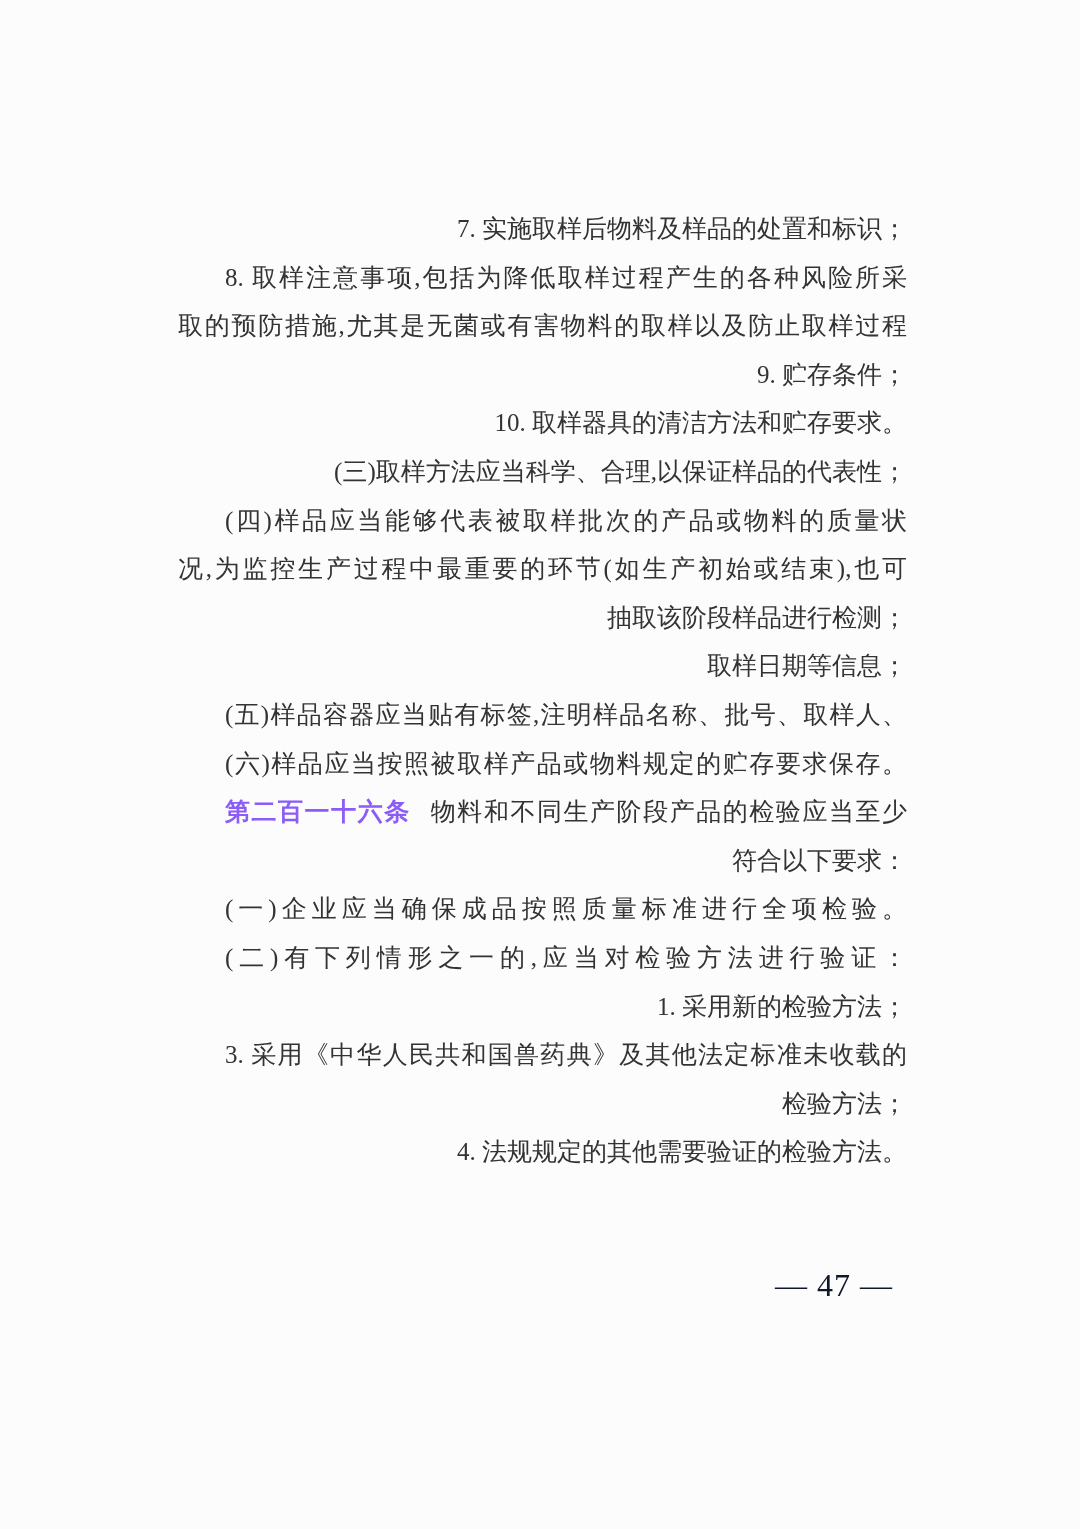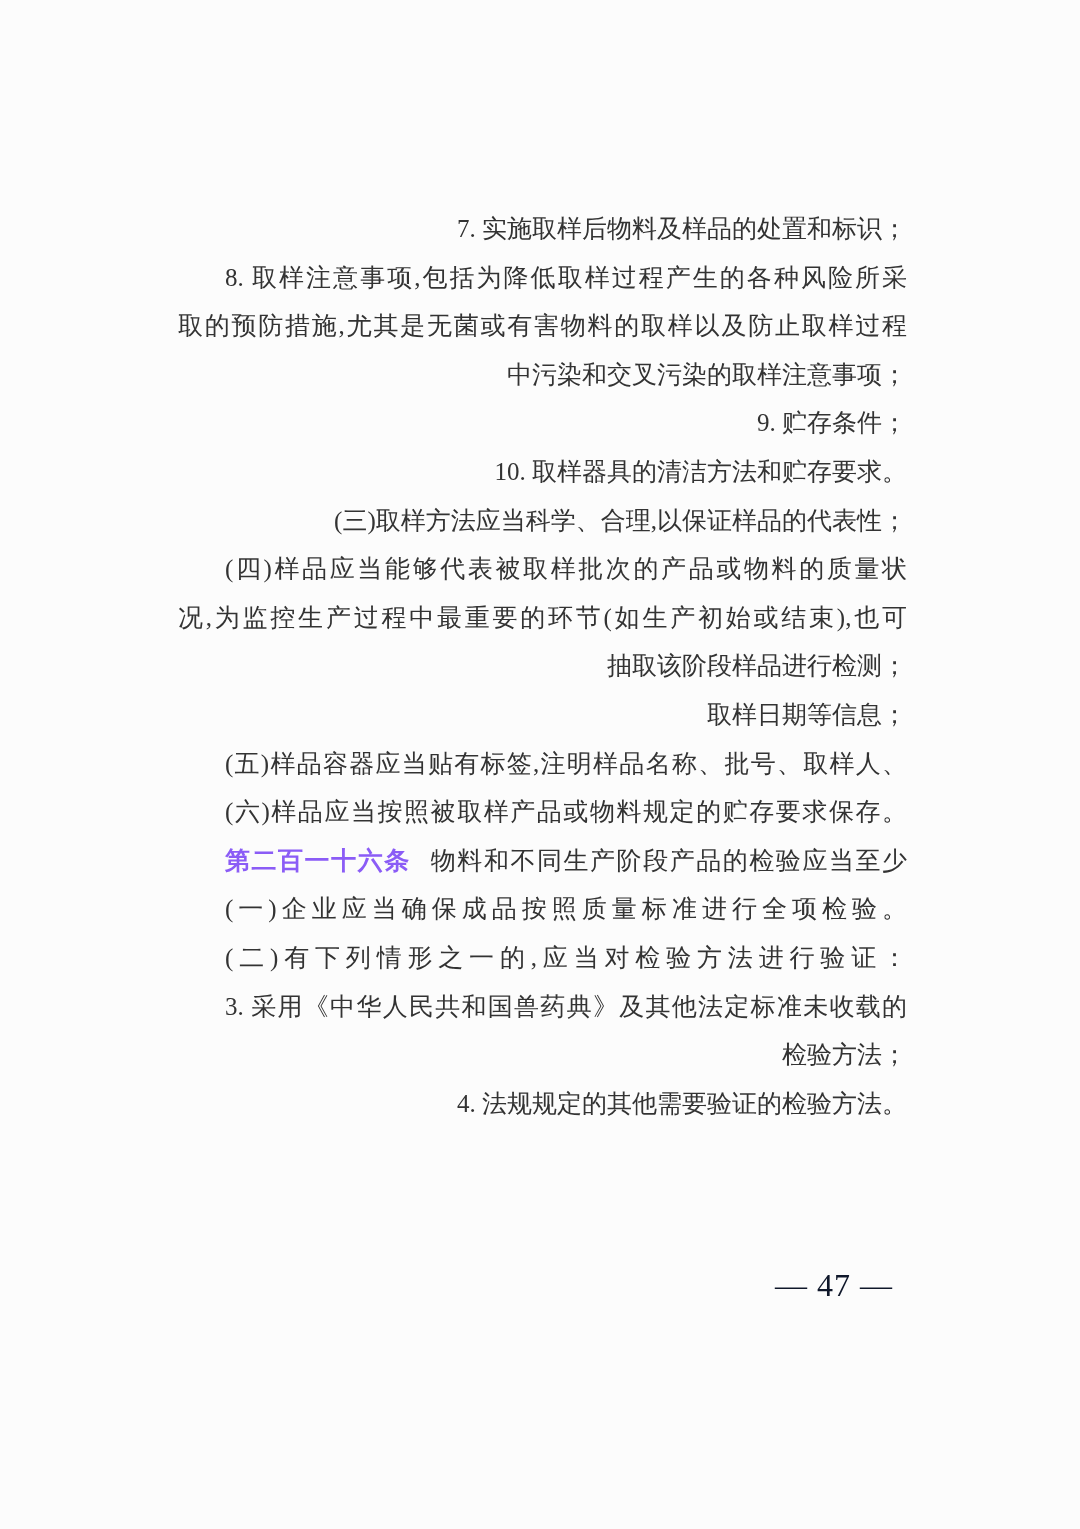--- a/index.html
+++ b/index.html
@@ -54,31 +54,32 @@
   }
 </style>
 </head>
 <body>
 
 <main class="page">
   <div class="text-block" id="text-block">
       <div class="line indent">7. 实施取样后物料及样品的处置和标识；</div>
       <div class="line indent fill">8. 取样注意事项,包括为降低取样过程产生的各种风险所采</div>
       <div class="line fill">取的预防措施,尤其是无菌或有害物料的取样以及防止取样过程</div>
-      <div class="line">中污染和交叉污染的取样注意事项；</div>
       <div class="line indent">9. 贮存条件；</div>
       <div class="line indent">10. 取样器具的清洁方法和贮存要求。</div>
       <div class="line indent">(三)取样方法应当科学、合理,以保证样品的代表性；</div>
       <div class="line indent fill">(四)样品应当能够代表被取样批次的产品或物料的质量状</div>
       <div class="line fill">况,为监控生产过程中最重要的环节(如生产初始或结束),也可</div>
       <div class="line">抽取该阶段样品进行检测；</div>
       <div class="line">取样日期等信息；</div>
       <div class="line indent fill">(五)样品容器应当贴有标签,注明样品名称、批号、取样人、</div>
       <div class="line indent fill">(六)样品应当按照被取样产品或物料规定的贮存要求保存。</div>
       <div class="line indent fill"><span class="article-label">第二百一十六条</span>物料和不同生产阶段产品的检验应当至少</div>
+      <div class="line">符合以下要求：</div>
       <div class="line indent fill">(一)企业应当确保成品按照质量标准进行全项检验。</div>
       <div class="line indent fill">(二)有下列情形之一的,应当对检验方法进行验证：</div>
+      <div class="line indent">1. 采用新的检验方法；</div>
       <div class="line indent fill">3. 采用《中华人民共和国兽药典》及其他法定标准未收载的</div>
       <div class="line">检验方法；</div>
       <div class="line indent">4. 法规规定的其他需要验证的检验方法。</div>
     </div>
   <div class="page-number">— 47 —</div>
 </main>
 
 </body></html>

